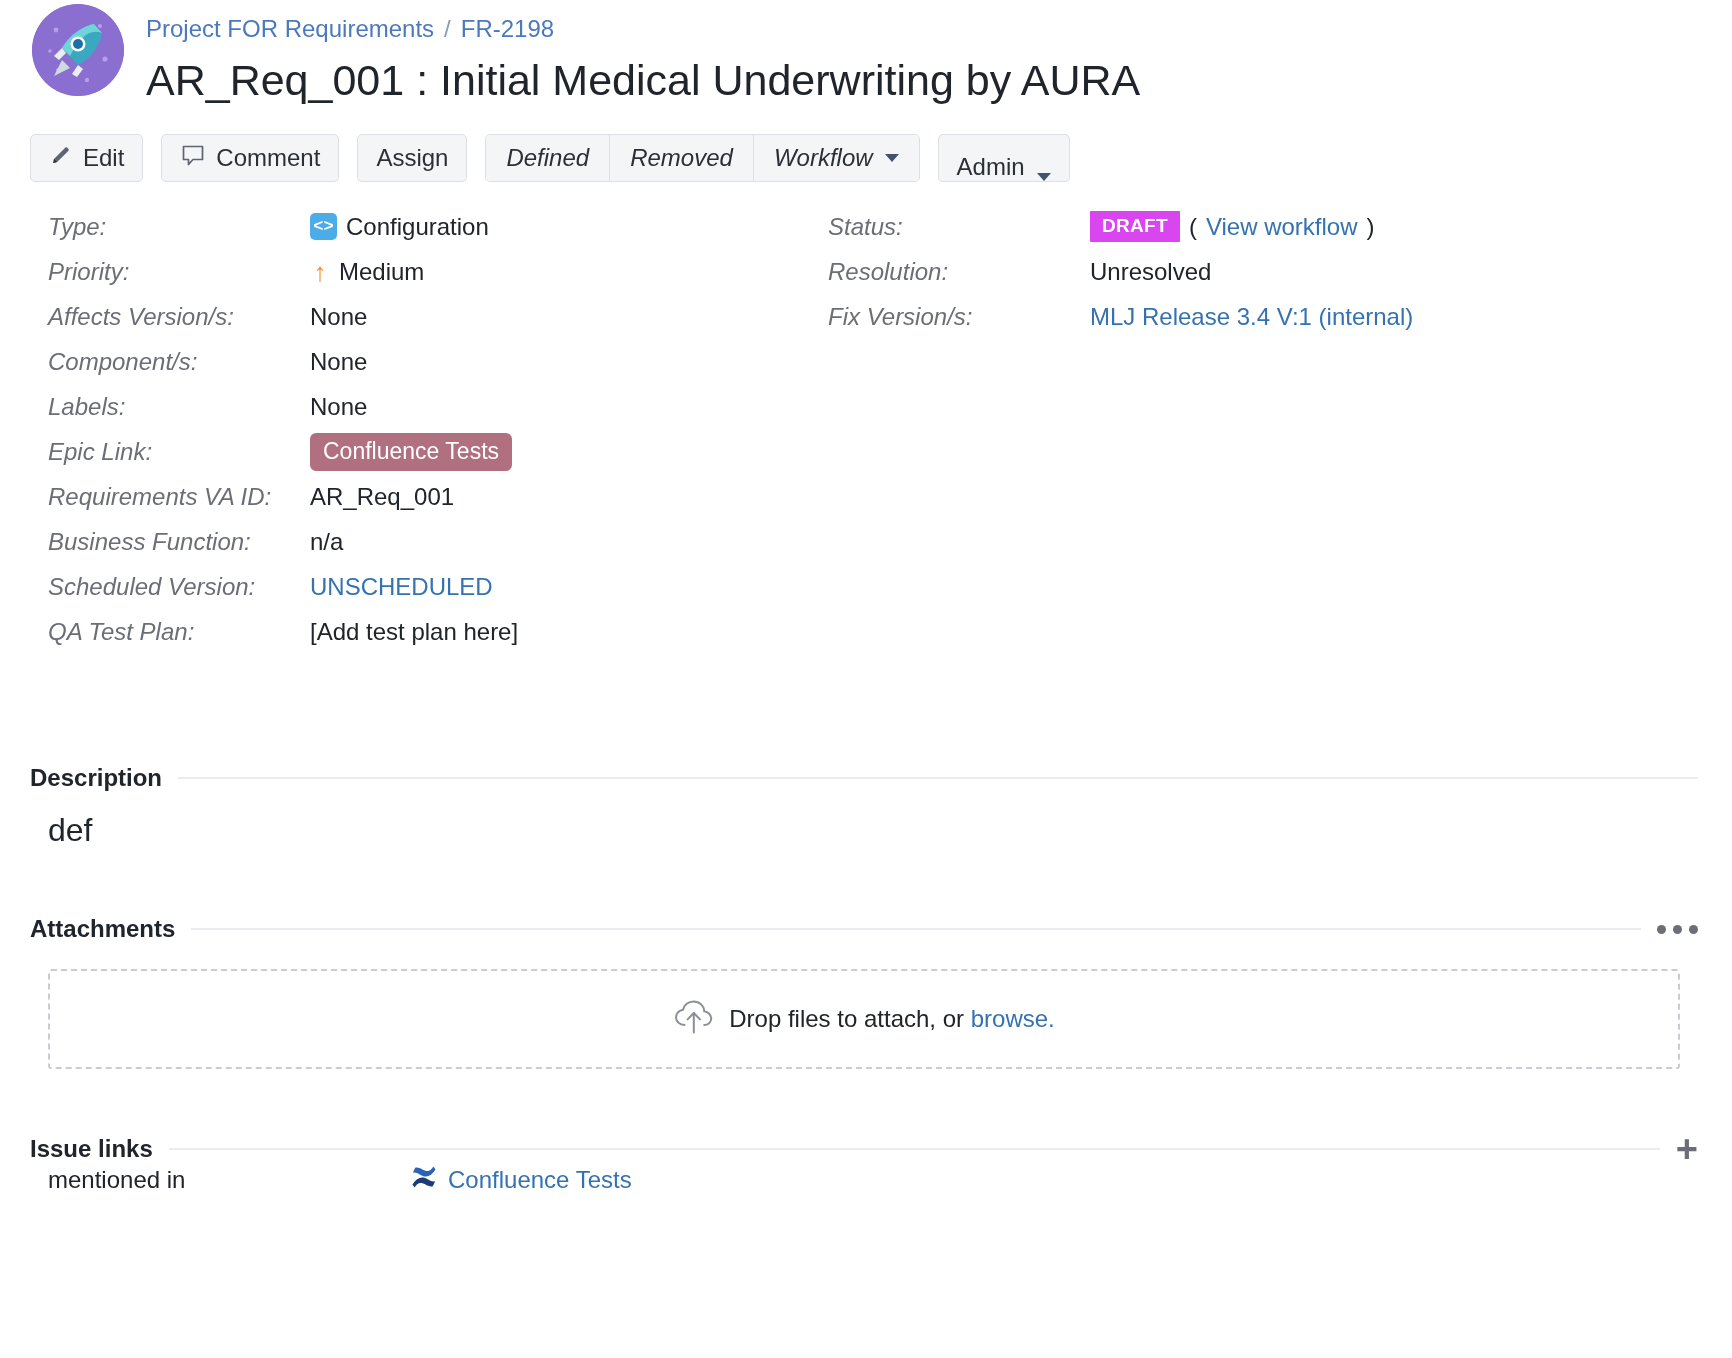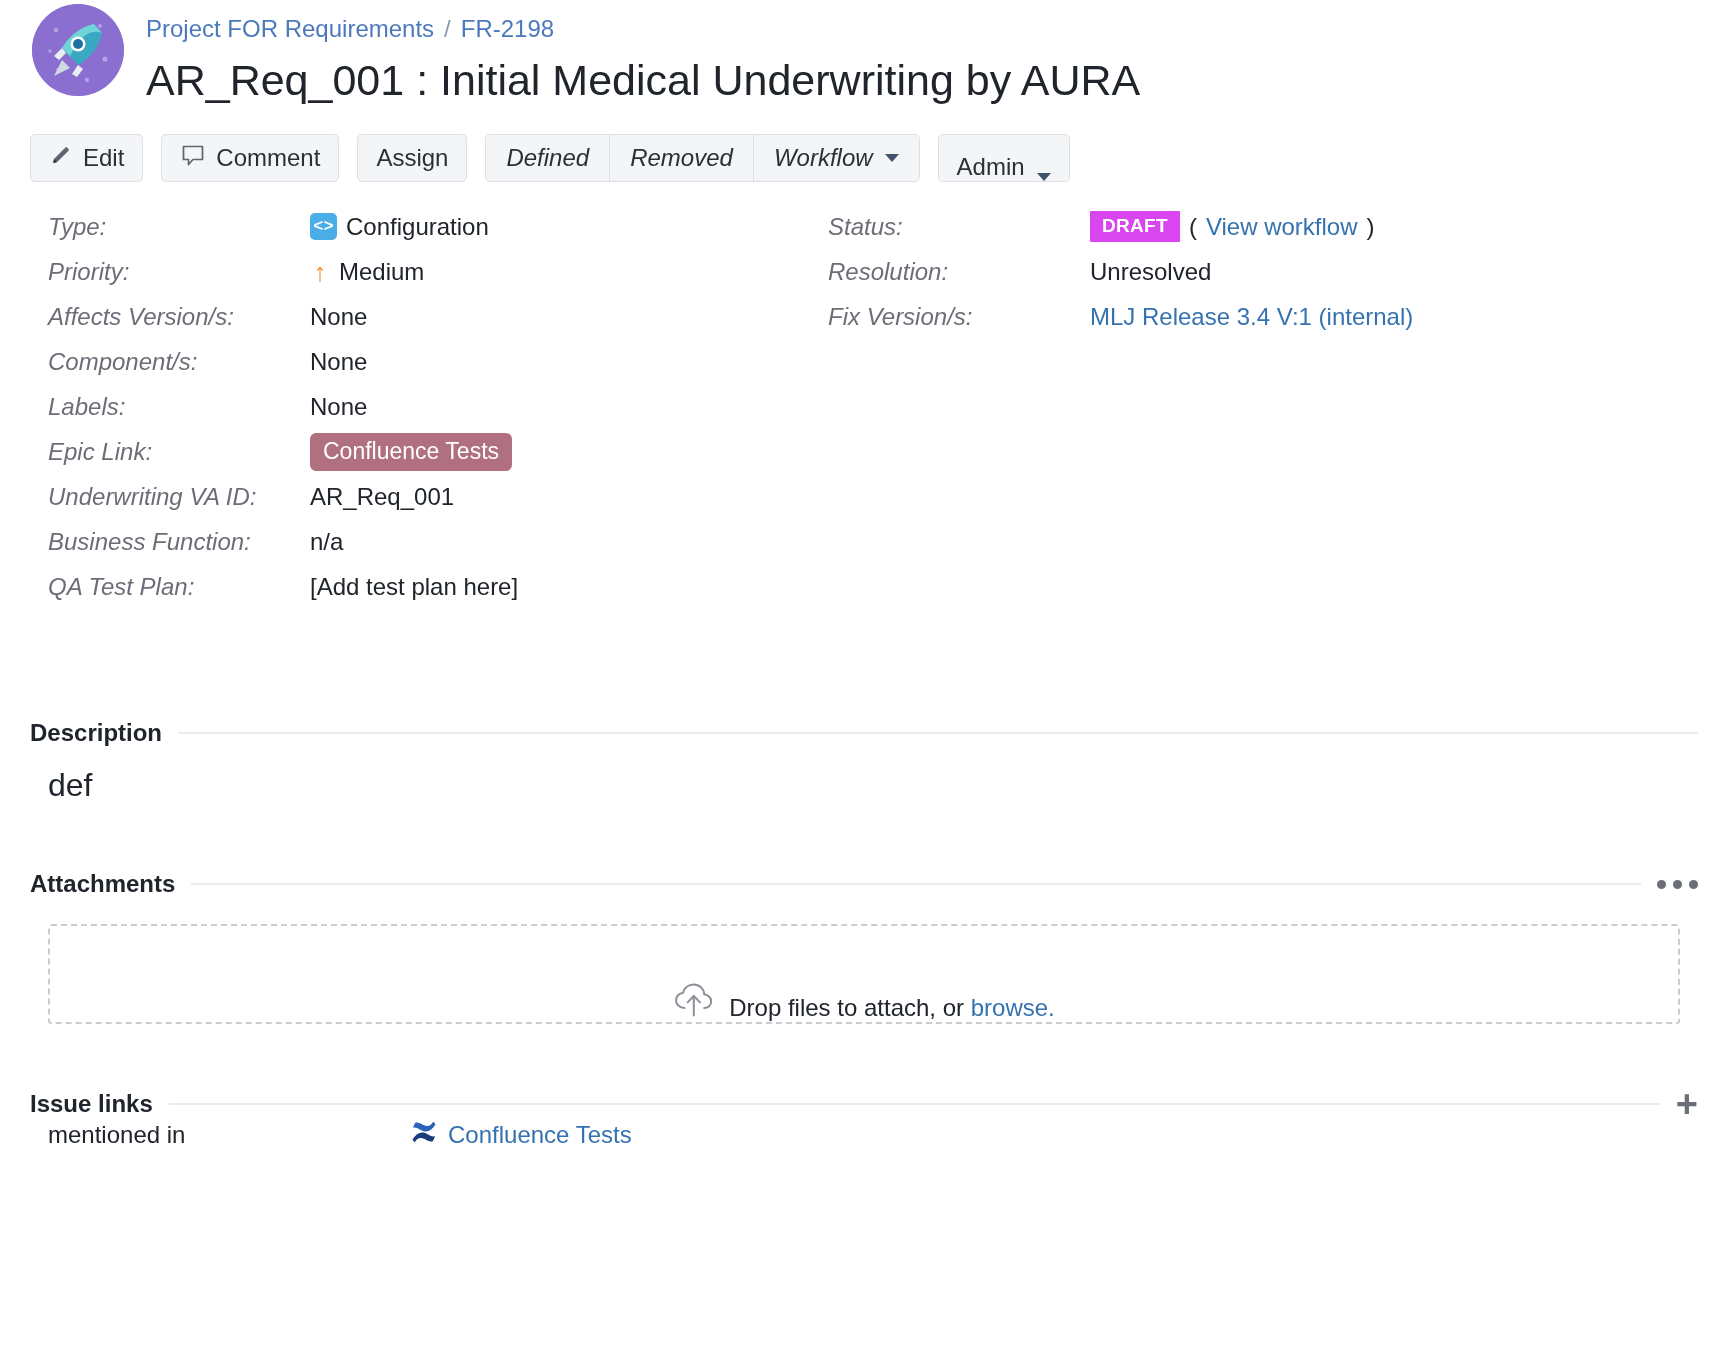--- a/index.html
+++ b/index.html
@@ -245,21 +245,21 @@
 
   
   .dropzone {
     margin-top: 26px;
     margin-left: 18px;
     margin-right: 18px;
     height: 100px;
     border: 2px dashed #c9ccd3;
     border-radius: 3px;
     display: flex;
-    align-items: flex-end;
+    align-items: center;
     justify-content: center;
     gap: 14px;
     box-sizing: border-box;
   }
   .dropzone .dz-text {
     font-size: 24px;
     color: #20242b;
   }
   .dropzone .dz-text a { color: #3572b0; text-decoration: none; }
 
@@ -395,29 +395,35 @@
       </div>
 
       <div class="row">
         <div class="lbl">Epic Link:</div>
         <div class="val">
           <span class="epic-lozenge">Confluence Tests</span>
         </div>
       </div>
 
       <div class="row">
-        <div class="lbl">Underwriting VA ID:</div>
+        <div class="lbl">Requirements VA ID:</div>
         <div class="val">AR_Req_001</div>
       </div>
 
       <div class="row">
         <div class="lbl">Business Function:</div>
         <div class="val">n/a</div>
       </div>
 
+      <div class="row">
+        <div class="lbl">Scheduled Version:</div>
+        <div class="val">
+          <a href="#">UNSCHEDULED</a>
+        </div>
+      </div>
 
       <div class="row">
         <div class="lbl">QA Test Plan:</div>
         <div class="val">[Add test plan here]</div>
       </div>
 
     </div>
 
     <div class="col col-right">
 

